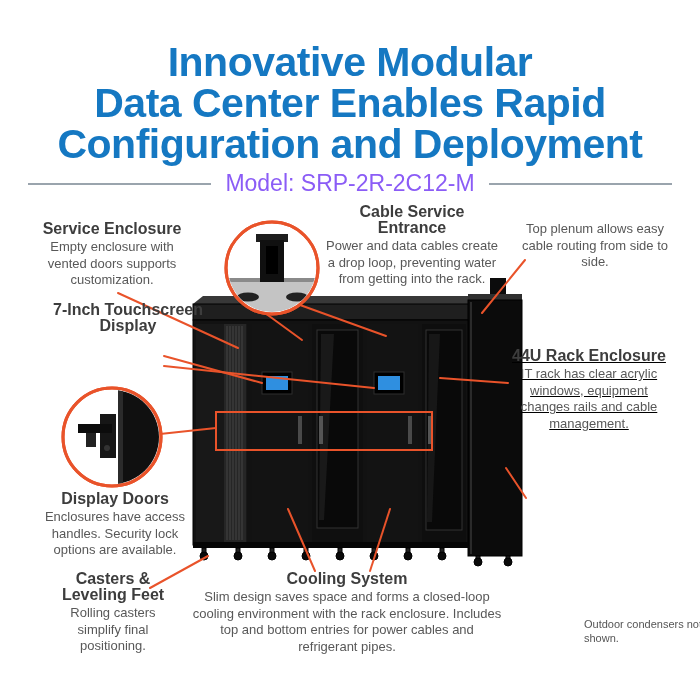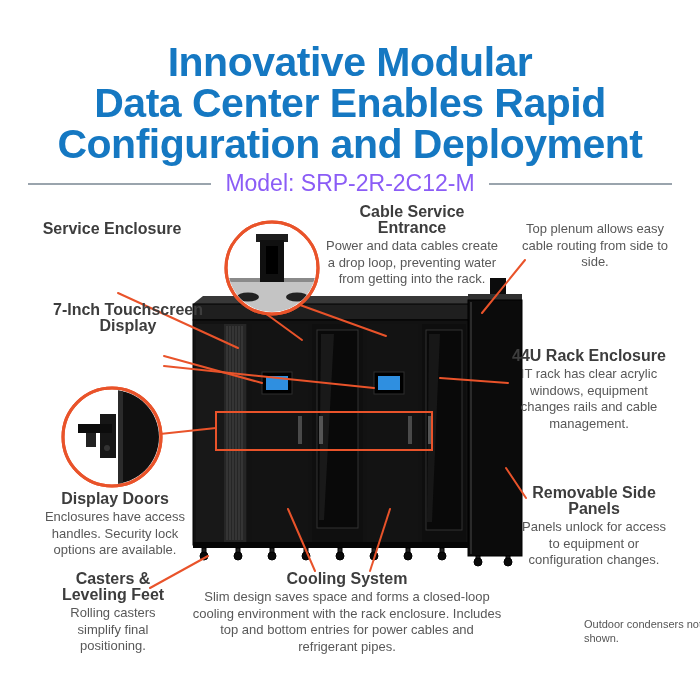--- a/index.html
+++ b/index.html
@@ -168,49 +168,46 @@
     <div>Configuration and Deployment</div>
   </div>
   <div class="model-row">
     <div class="rule"></div>
     <div>Model: SRP-2R-2C12-M</div>
     <div class="rule"></div>
   </div>
 
   <div class="callout" style="left:38px; top:221px; width:148px;">
     <div class="c-title">Service Enclosure</div>
+    <div class="c-body">Empty enclosure with vented doors supports customization.</div>
   </div>
 
   <div class="callout" style="left:326px; top:204px; width:172px;">
     <div class="c-title">Cable Service Entrance</div>
     <div class="c-body">Power and data cables create a drop loop, preventing water from getting into the rack.</div>
   </div>
 
   <div class="callout" style="left:521px; top:221px; width:148px;">
     <div class="c-body">Top plenum allows easy cable routing from side to side.</div>
   </div>
 
   <div class="callout" style="left:38px; top:302px; width:150px;margin-left:15px;">
     <div class="c-title">7-Inch Touchscreen Display</div>
   </div>
 
-  <div class="callout" style="left:510px; top:348px; width:158px;">
+  <div class="callout" style="left:510px; top:348px; width:158px;text-decoration:underline;">
     <div class="c-title">44U Rack Enclosure</div>
     <div class="c-body">IT rack has clear acrylic windows, equipment changes rails and cable management.</div>
   </div>
 
   <div class="callout" style="left:36px; top:491px; width:158px;">
     <div class="c-title">Display Doors</div>
     <div class="c-body">Enclosures have access handles. Security lock options are available.</div>
   </div>
 
-  <div class="callout" style="left:518px; top:485px; width:152px;">
-    <div class="c-title">Removable Side Panels</div>
-    <div class="c-body">Panels unlock for access to equipment or configuration changes.</div>
-  </div>
 
   <div class="callout" style="left:190px; top:571px; width:314px;">
     <div class="c-title">Cooling System</div>
     <div class="c-body">Slim design saves space and forms a closed-loop cooling environment with the rack enclosure. Includes top and bottom entries for power cables and refrigerant pipes.</div>
   </div>
 
   <div class="callout" style="left:50px; top:571px; width:126px;">
     <div class="c-title">Casters &amp; Leveling Feet</div>
     <div class="c-body">Rolling casters simplify final positioning.</div>
   </div>

